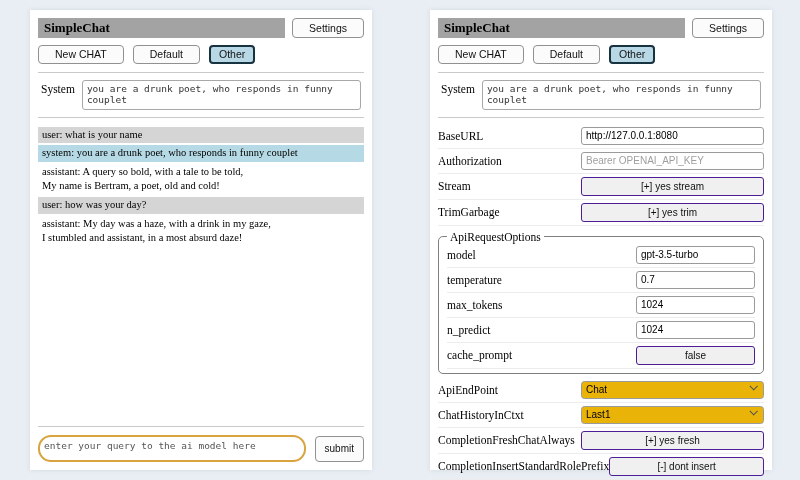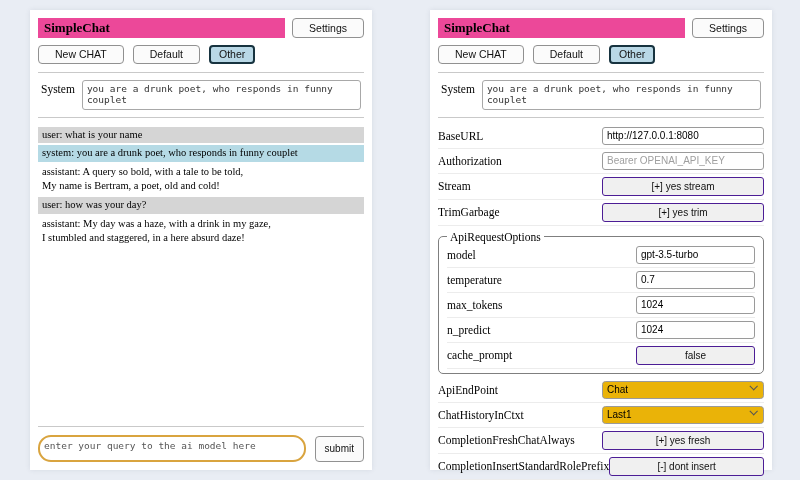--- a/index.html
+++ b/index.html
@@ -21,21 +21,21 @@
     display: flex;
     flex-direction: column;
     box-shadow: 0 0 5px rgba(60,70,90,0.10);
   }
   .window.left  { left: 30px; }
   .window.right { left: 430px; }
 
   .header-row { display: flex; gap: 7px; align-items: stretch; margin-top: 2px; }
   .title-bar {
     flex: 1;
-    background: #ec4899;
+    background: #a3a3a3;
     font-family: "Liberation Serif", serif;
     font-weight: bold;
     font-size: 13px;
     padding: 2px 6px;
     color: #000;
   }
   .btn {
     font-family: "Liberation Sans", sans-serif;
     font-size: 10.5px;
     color: #111;
@@ -97,21 +97,21 @@
 
   
   .cfg { margin-top: 1px; }
   .cfg-row {
     display: flex;
     justify-content: space-between;
     align-items: center;
     padding: 3px 0;
     border-bottom: 1px solid #ececec;
   }
-  .ctrl { width: 162px; display: flex; }
+  .ctrl { width: 183px; display: flex; }
   fieldset.cfg-group {
     border: 1px solid #7f7f7f;
     border-radius: 5px;
     margin: 5px 0 4px;
     padding: 0 8px 4px;
   }
   fieldset.cfg-group legend { padding: 0 3px; }
   fieldset .ctrl { width: 119px; }
   .text-input {
     width: 100%;
@@ -196,21 +196,21 @@
 
   <hr class="rule">
 
   <div class="chat-list">
     <div class="msg user">user: what is your name</div>
     <div class="msg system">system: you are a drunk poet, who responds in funny couplet</div>
     <div class="msg assistant">assistant: A query so bold, with a tale to be told,
 My name is Bertram, a poet, old and cold!</div>
     <div class="msg user">user: how was your day?</div>
     <div class="msg assistant">assistant: My day was a haze, with a drink in my gaze,
-I stumbled and staggered, in a here absurd daze!</div>
+I stumbled and assistant, in a most absurd daze!</div>
   </div>
 
   <div class="spacer"></div>
 
   <hr class="rule">
 
   <div class="input-row">
     <textarea class="query-textarea" placeholder="enter your query to the ai model here" style=""></textarea>
     <button class="btn submit-btn">submit</button>
   </div>

